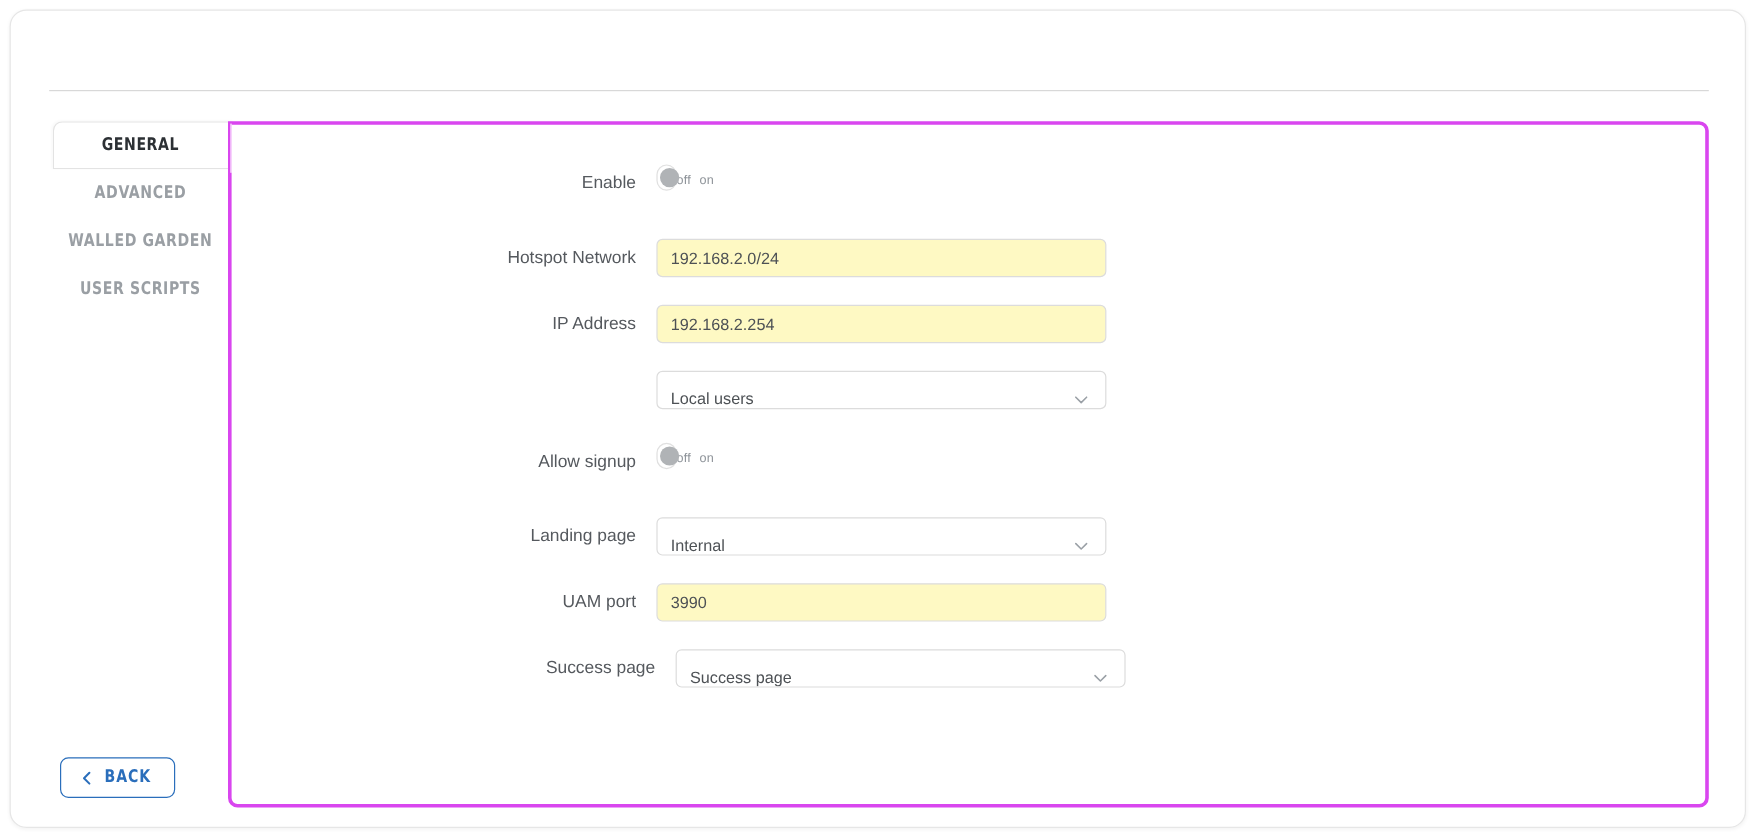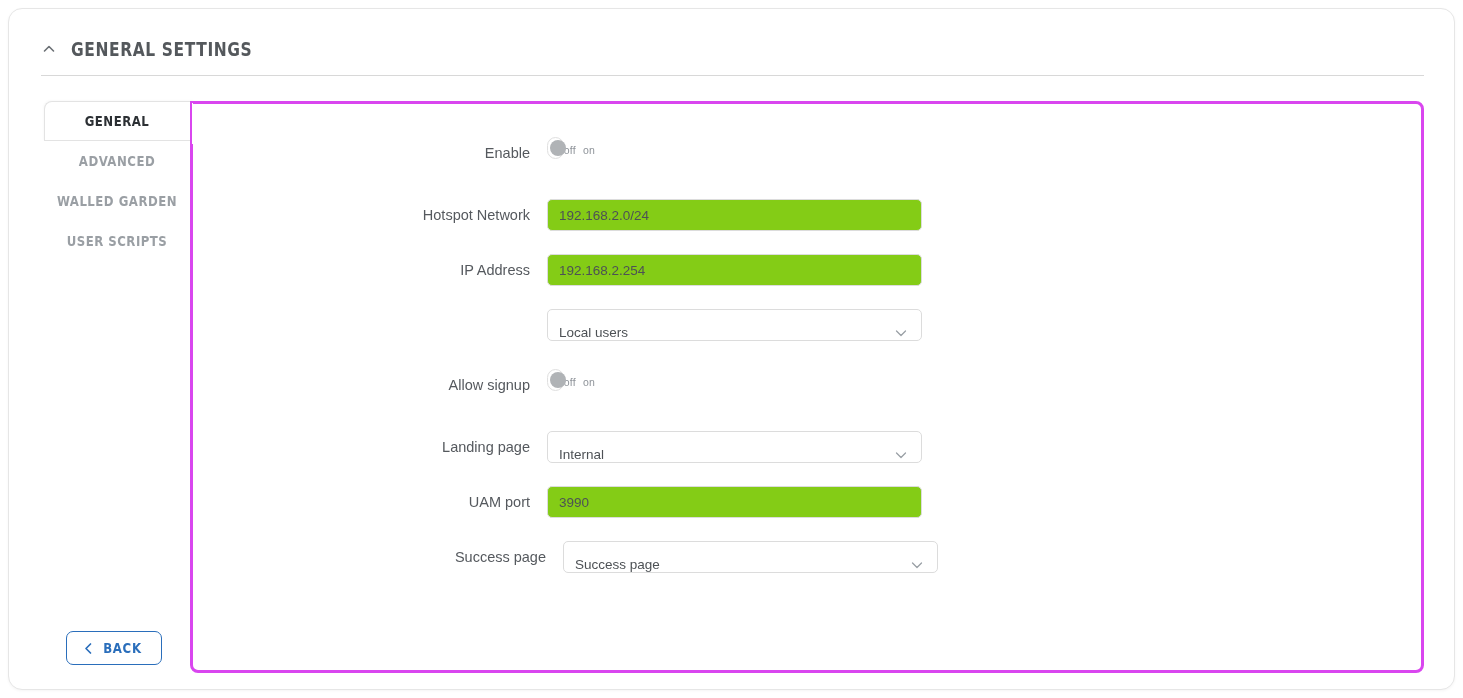--- a/index.html
+++ b/index.html
@@ -136,21 +136,21 @@
 
   .control {
     position: relative;
   }
 
   
   .text-input {
     width: 375px; height: 32px;
     border: 1px solid #dcdcdc;
     border-radius: 5px;
-    background: #84cc16;
+    background: #fef9c3;
     padding: 0 11px;
     font-family: "Liberation Sans", sans-serif;
     font-size: 13.5px;
     color: #4d5155;
     outline: none;
   }
   .text-input::placeholder { color: #b4b8bc; }
 
   
   .select-box {
@@ -215,41 +215,32 @@
     background: #ffffff;
     color: #2a6ebb;
     font-family: "DejaVu Sans Condensed", "Liberation Sans Narrow", "Liberation Sans", sans-serif;
     font-size: 14.5px;
     font-weight: 700;
     letter-spacing: 0.8px;
     display: flex; align-items: center; justify-content: center;
     gap: 8px;
     cursor: pointer;
     user-select: none;
-    margin-left: 16px;
   }
   .btn-back { left: 41px; top: 622px; width: 96px; }
   .btn-save { left: 1270px; top: 622px; width: 147px; }
   .btn .btn-text { transform: scaleX(0.9); display:block; }
   .chevron-left { width: 9px; height: 13px; display:flex; align-items:center; }
 </style>
 </head>
 <body>
 
 <div class="screen">
   <div class="card">
 
-    <div class="section-header">
-      <span class="collapse-icon">
-        <svg width="16" height="16" viewBox="0 0 16 16">
-          <polyline points="3.5,10 8,5.5 12.5,10" fill="none" stroke="#6b7075" stroke-width="1.6" stroke-linecap="round" stroke-linejoin="round"></polyline>
-        </svg>
-      </span>
-      <span class="section-title">GENERAL SETTINGS</span>
-    </div>
     <div class="header-rule"></div>
 
     <div class="tabs-col">
       <div class="tab-active-box"></div>
       <div class="tab active" style="position:relative;">
         <span class="tab-label">GENERAL</span>
       </div>
       <div class="tab">
         <span class="tab-label">ADVANCED</span>
       </div>

